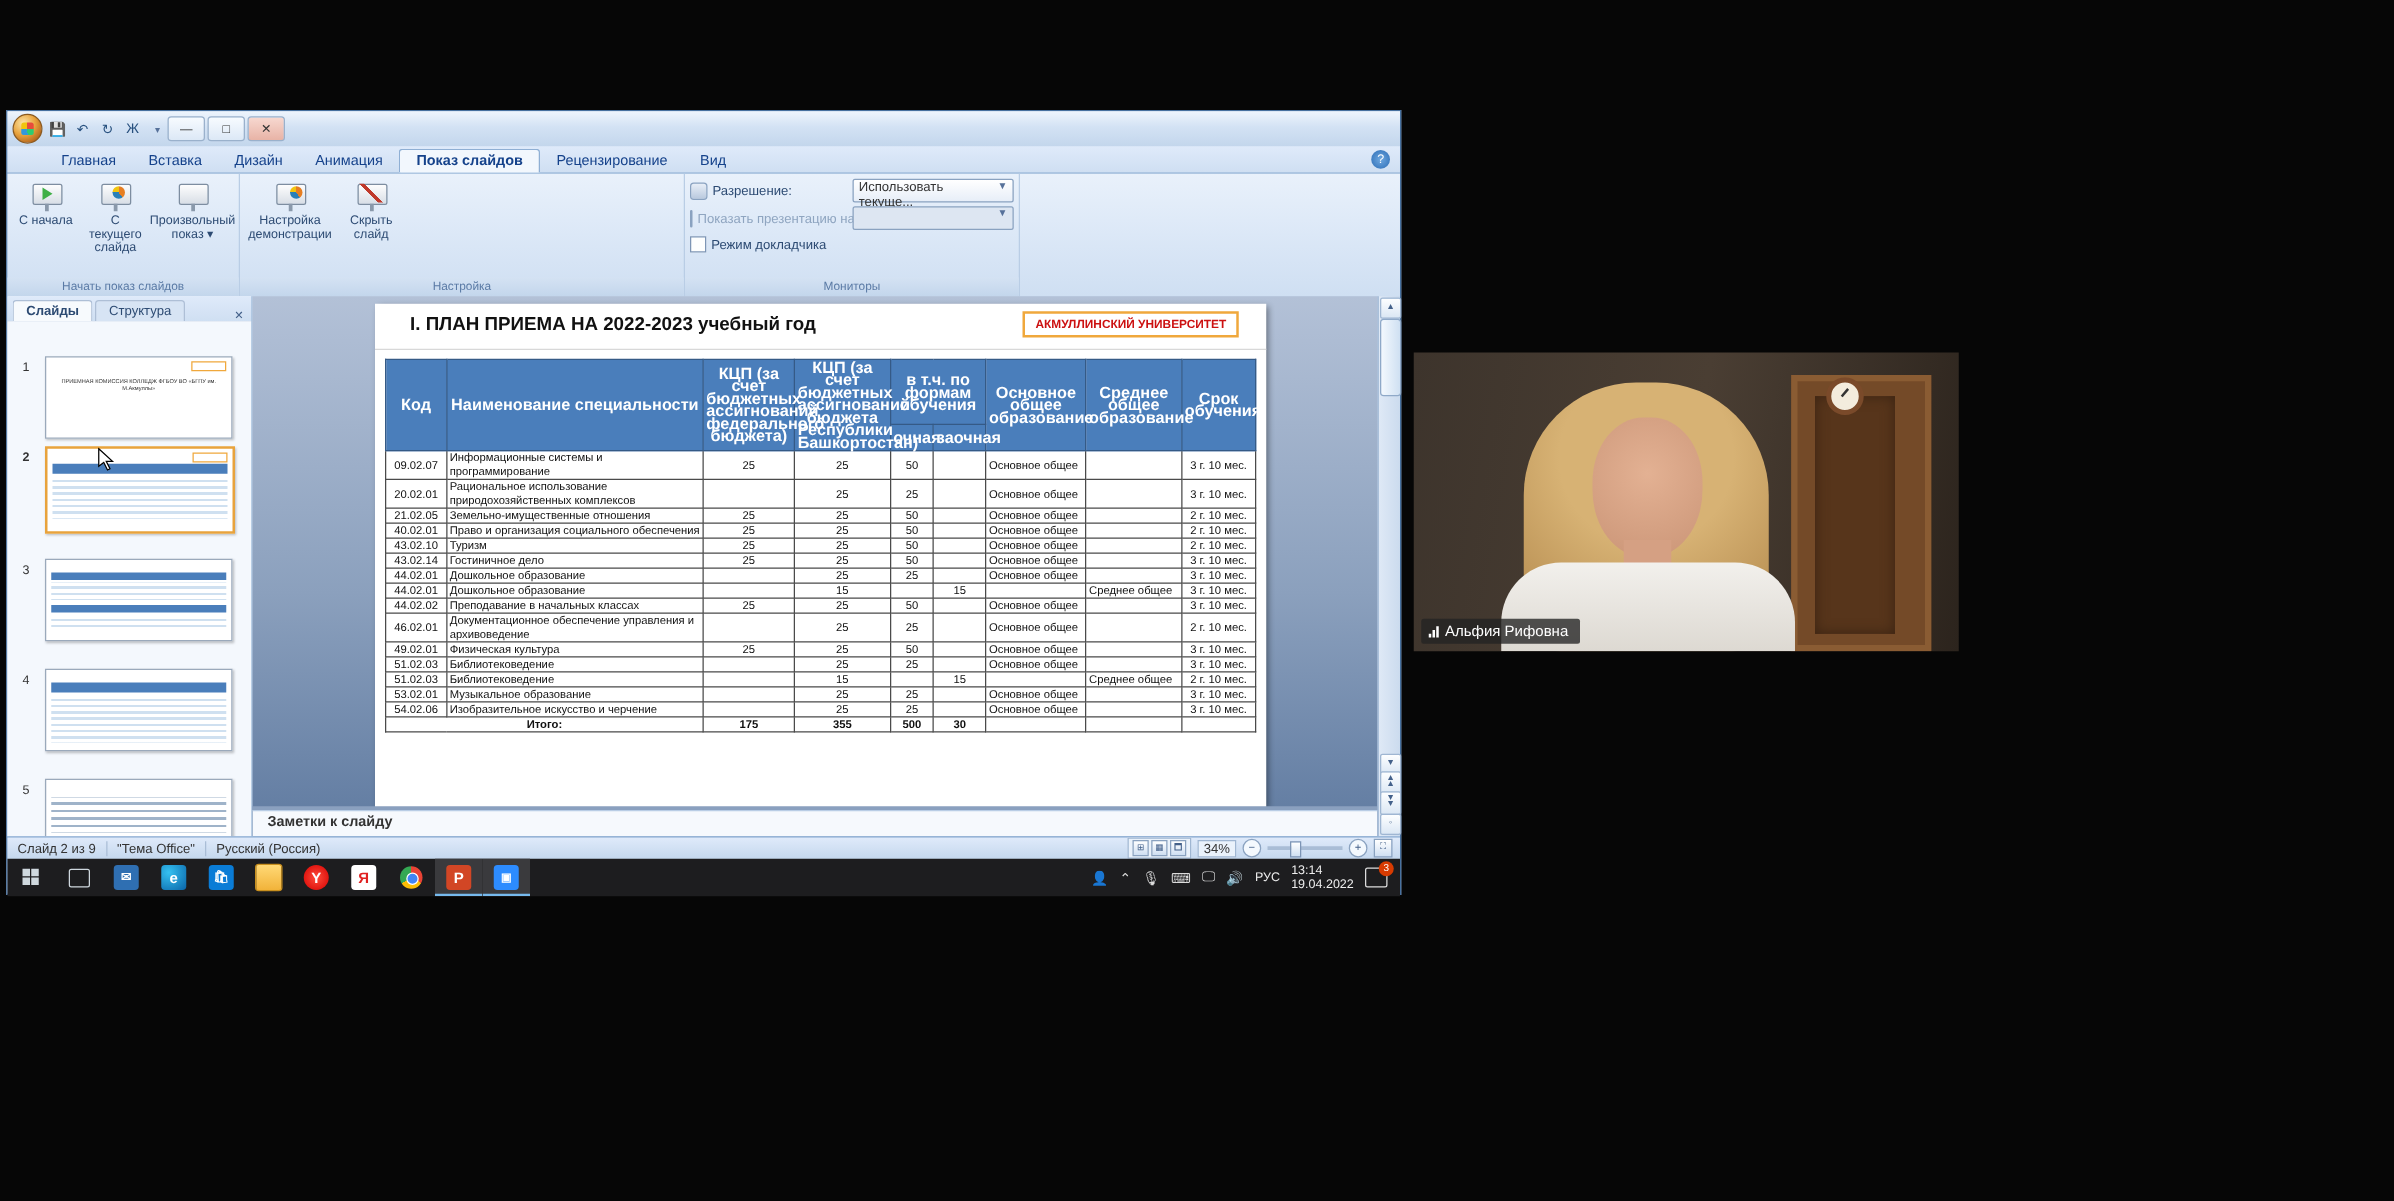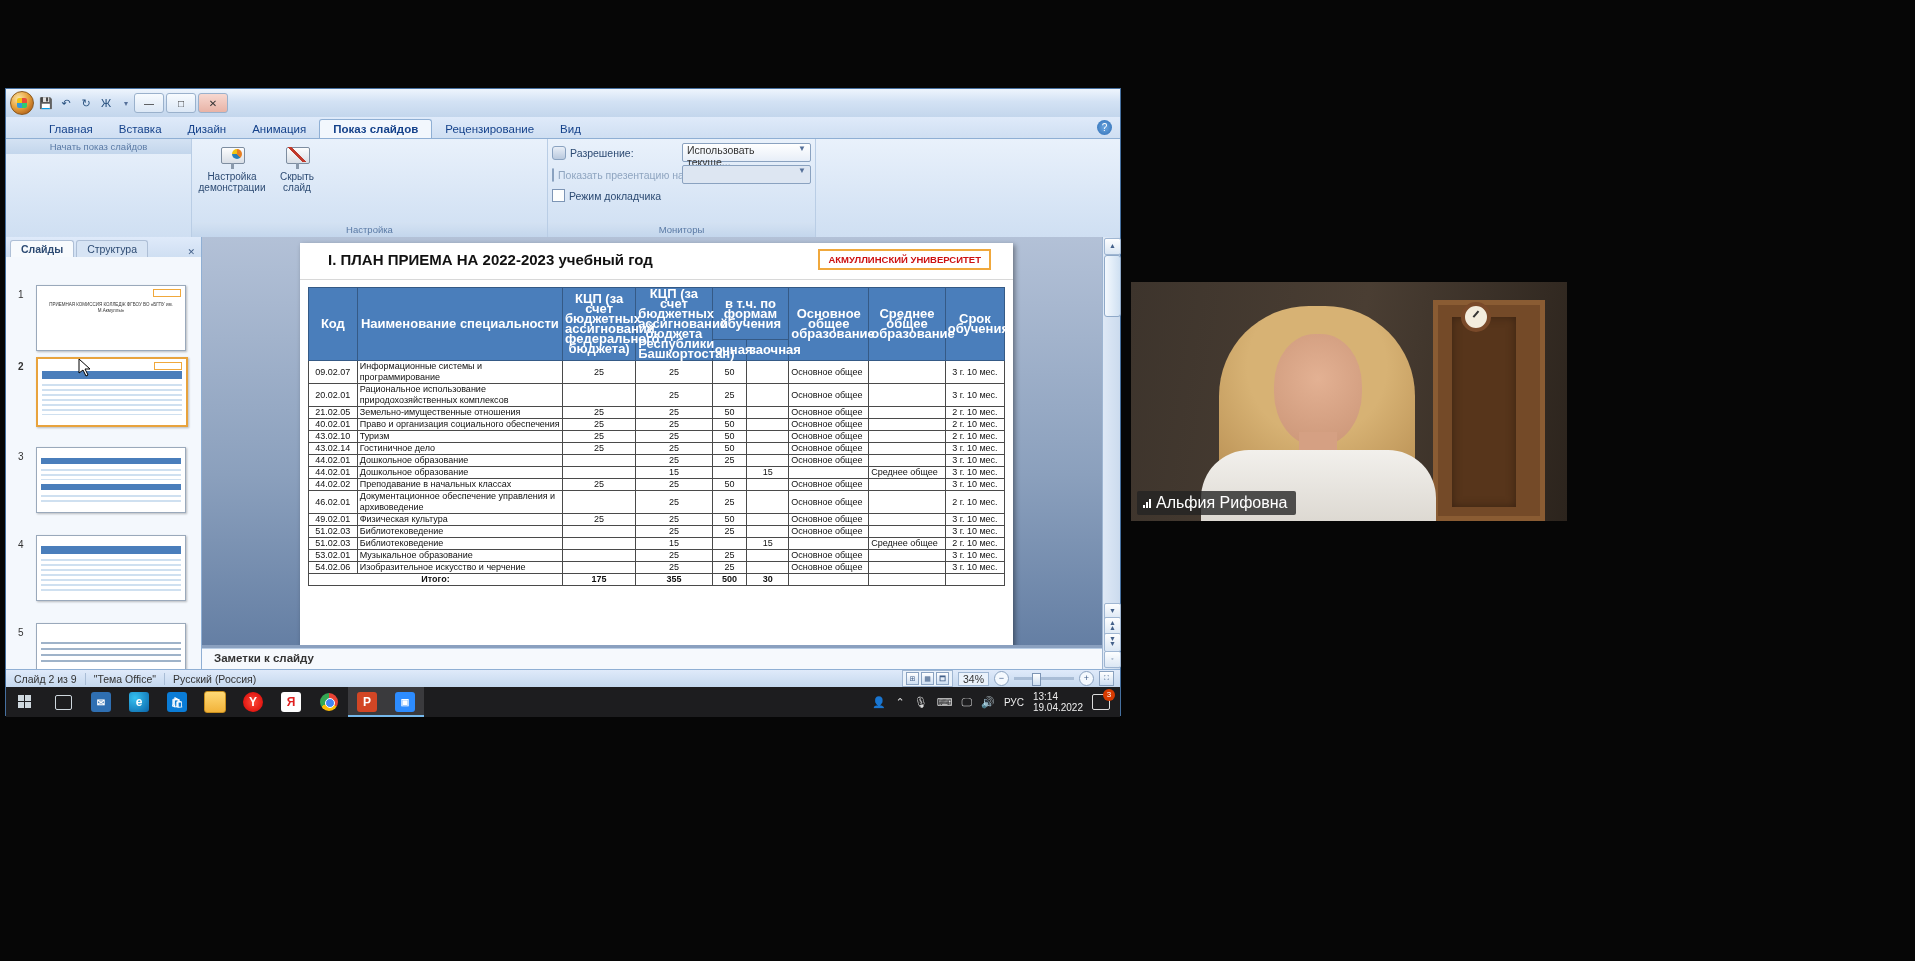--- a/index.html
+++ b/index.html
@@ -103,21 +103,21 @@
   
   .cam{left:1131px;top:282px;width:436px;height:239px;background:linear-gradient(100deg,#3d342c 0%,#4a3e33 50%,#2c241d 100%);overflow:hidden;}
   .door{position:absolute;left:302px;top:18px;width:112px;height:221px;background:#744a28;border:5px solid #8a5c33;box-sizing:border-box;}
   .door-in{position:absolute;left:14px;top:12px;width:64px;height:190px;background:#57351b;box-shadow:inset 0 0 10px #3a2312;}
   .clock{position:absolute;left:330px;top:20px;width:30px;height:30px;border-radius:50%;background:#f3ecdd;border:4px solid #7a4a2a;box-sizing:border-box;}
   .clock:after{content:"";position:absolute;left:10px;top:4px;width:1.5px;height:8px;background:#333;transform:rotate(40deg);}
   .hair{position:absolute;left:88px;top:24px;width:196px;height:215px;border-radius:90px 90px 30px 30px;background:radial-gradient(circle at 50% 28%,#d7b274 0 38%,#c1995c 70%,#a8834e);}
   .face{position:absolute;left:143px;top:52px;width:88px;height:112px;border-radius:46% 46% 48% 48%;background:radial-gradient(circle at 50% 40%,#e3b193,#cf9a7c 80%);}
   .shirt{position:absolute;left:70px;top:168px;width:235px;height:71px;border-radius:48px 48px 0 0;background:linear-gradient(#f2f0ec,#ddd9d2);}
   .neck{position:absolute;left:168px;top:150px;width:38px;height:26px;background:#d5a083;}
-  .nameplate{position:absolute;left:6px;bottom:6px;background:rgba(35,35,35,.78);color:#fff;font-size:16px;padding:3px 9px 3px 6px;display:flex;align-items:center;gap:5px;border-radius:2px;}
+  .nameplate{position:absolute;left:6px;bottom:6px;background:rgba(35,35,35,.78);color:#fff;font-size:12px;padding:3px 9px 3px 6px;display:flex;align-items:center;gap:5px;border-radius:2px;}
   .bars{display:flex;align-items:flex-end;gap:1px;height:10px;}
   .bars i{display:block;width:2px;background:#fff;}
   
   .cursor{pointer-events:none;}
 </style>
 </head>
 <body>
 
 <div id="stage">
 
@@ -148,20 +148,42 @@
       <div class="rtab">Анимация</div>
       <div class="rtab active">Показ слайдов</div>
       <div class="rtab">Рецензирование</div>
       <div class="rtab">Вид</div>
       <div class="helpdot">?</div>
     </div>
 
     <div class="abs ribbon">
 
       <div class="rgroup" style="width:186px;">
+        <div class="body">
+          <div class="bigbtn">
+            <div class="micon">
+                <div class="screen"></div>
+                <div class="play"></div>
+              </div>
+            <div class="blabel">С начала</div>
+          </div>
+          <div class="bigbtn">
+            <div class="micon">
+                <div class="screen"></div>
+                <div class="pie"></div>
+              </div>
+            <div class="blabel">С текущего слайда</div>
+          </div>
+          <div class="bigbtn" style="width:64px;">
+            <div class="micon">
+                <div class="screen"></div>
+              </div>
+            <div class="blabel">Произвольный показ ▾</div>
+          </div>
+        </div>
         <div class="glabel">Начать показ слайдов</div>
       </div>
 
       <div class="rgroup" style="width:356px;">
         <div class="body">
           <div class="bigbtn" style="width:70px;">
             <div class="micon">
                 <div class="screen"></div>
                 <div class="pie" style="left:13px;"></div>
               </div>

